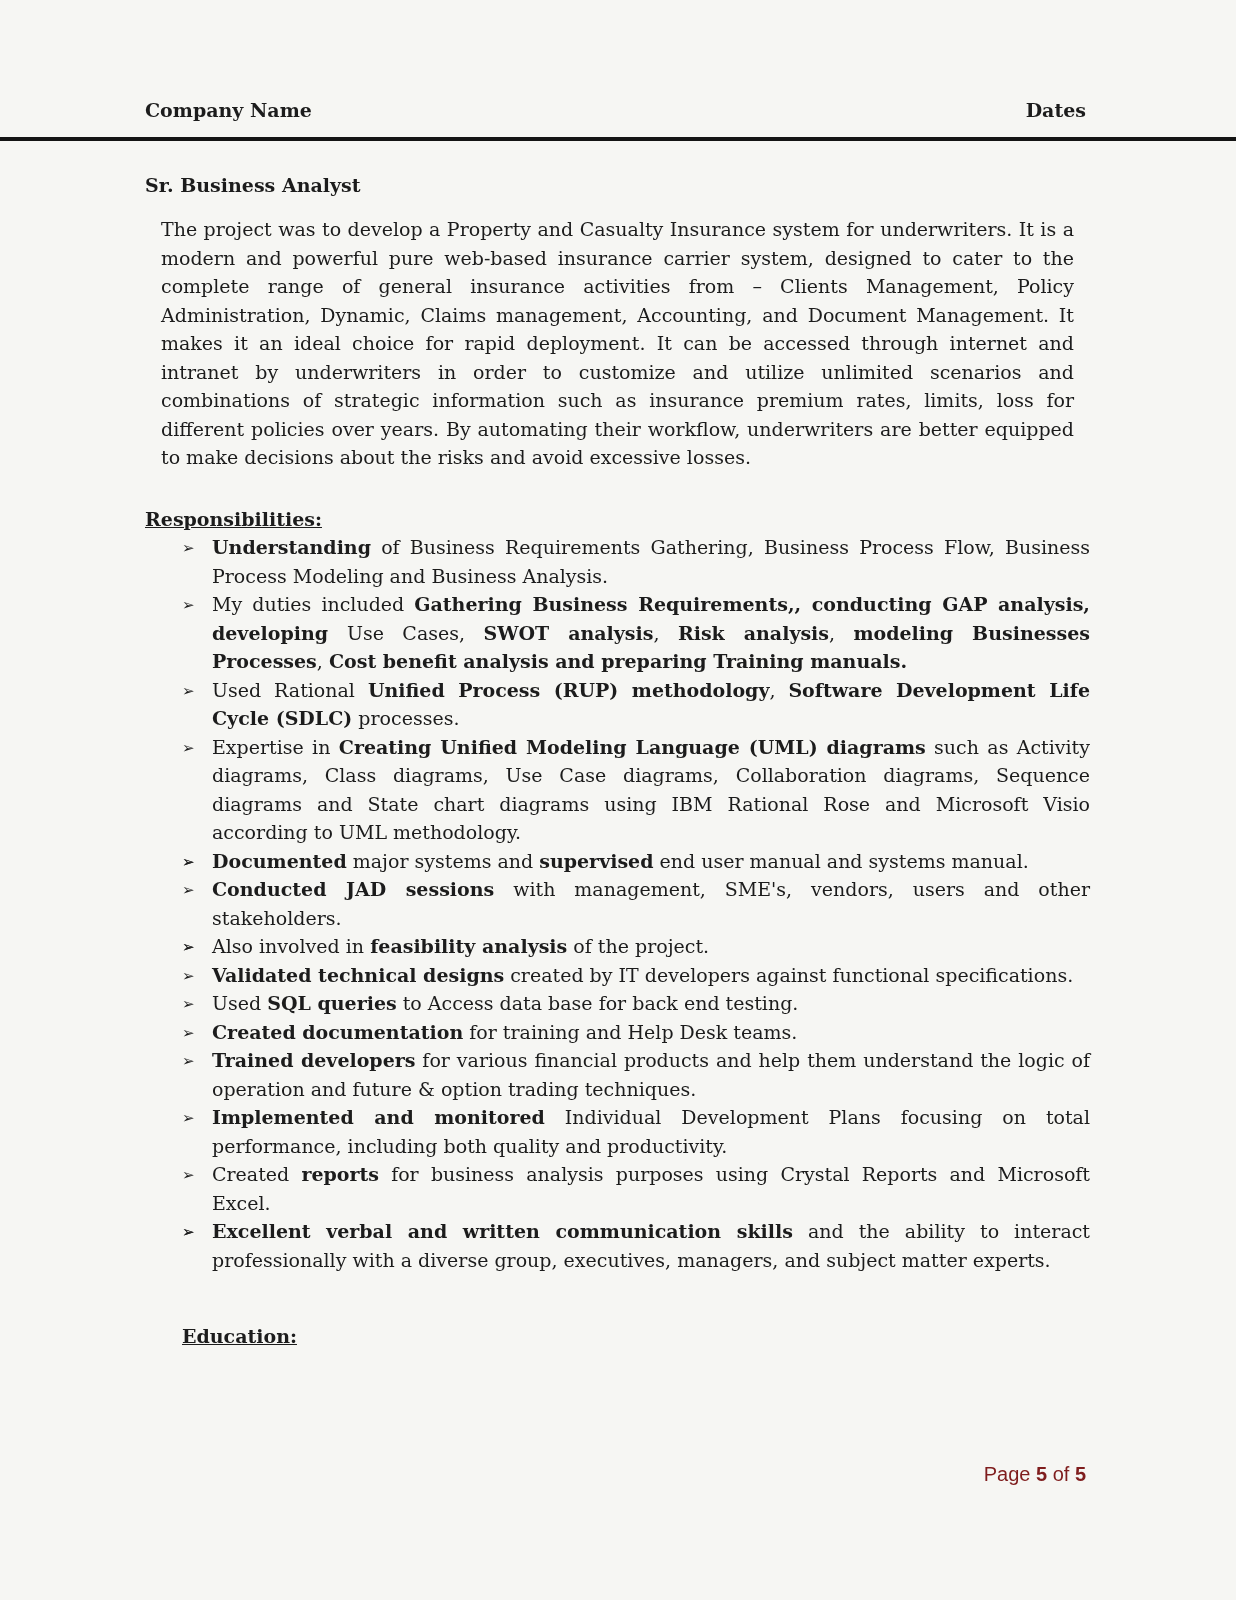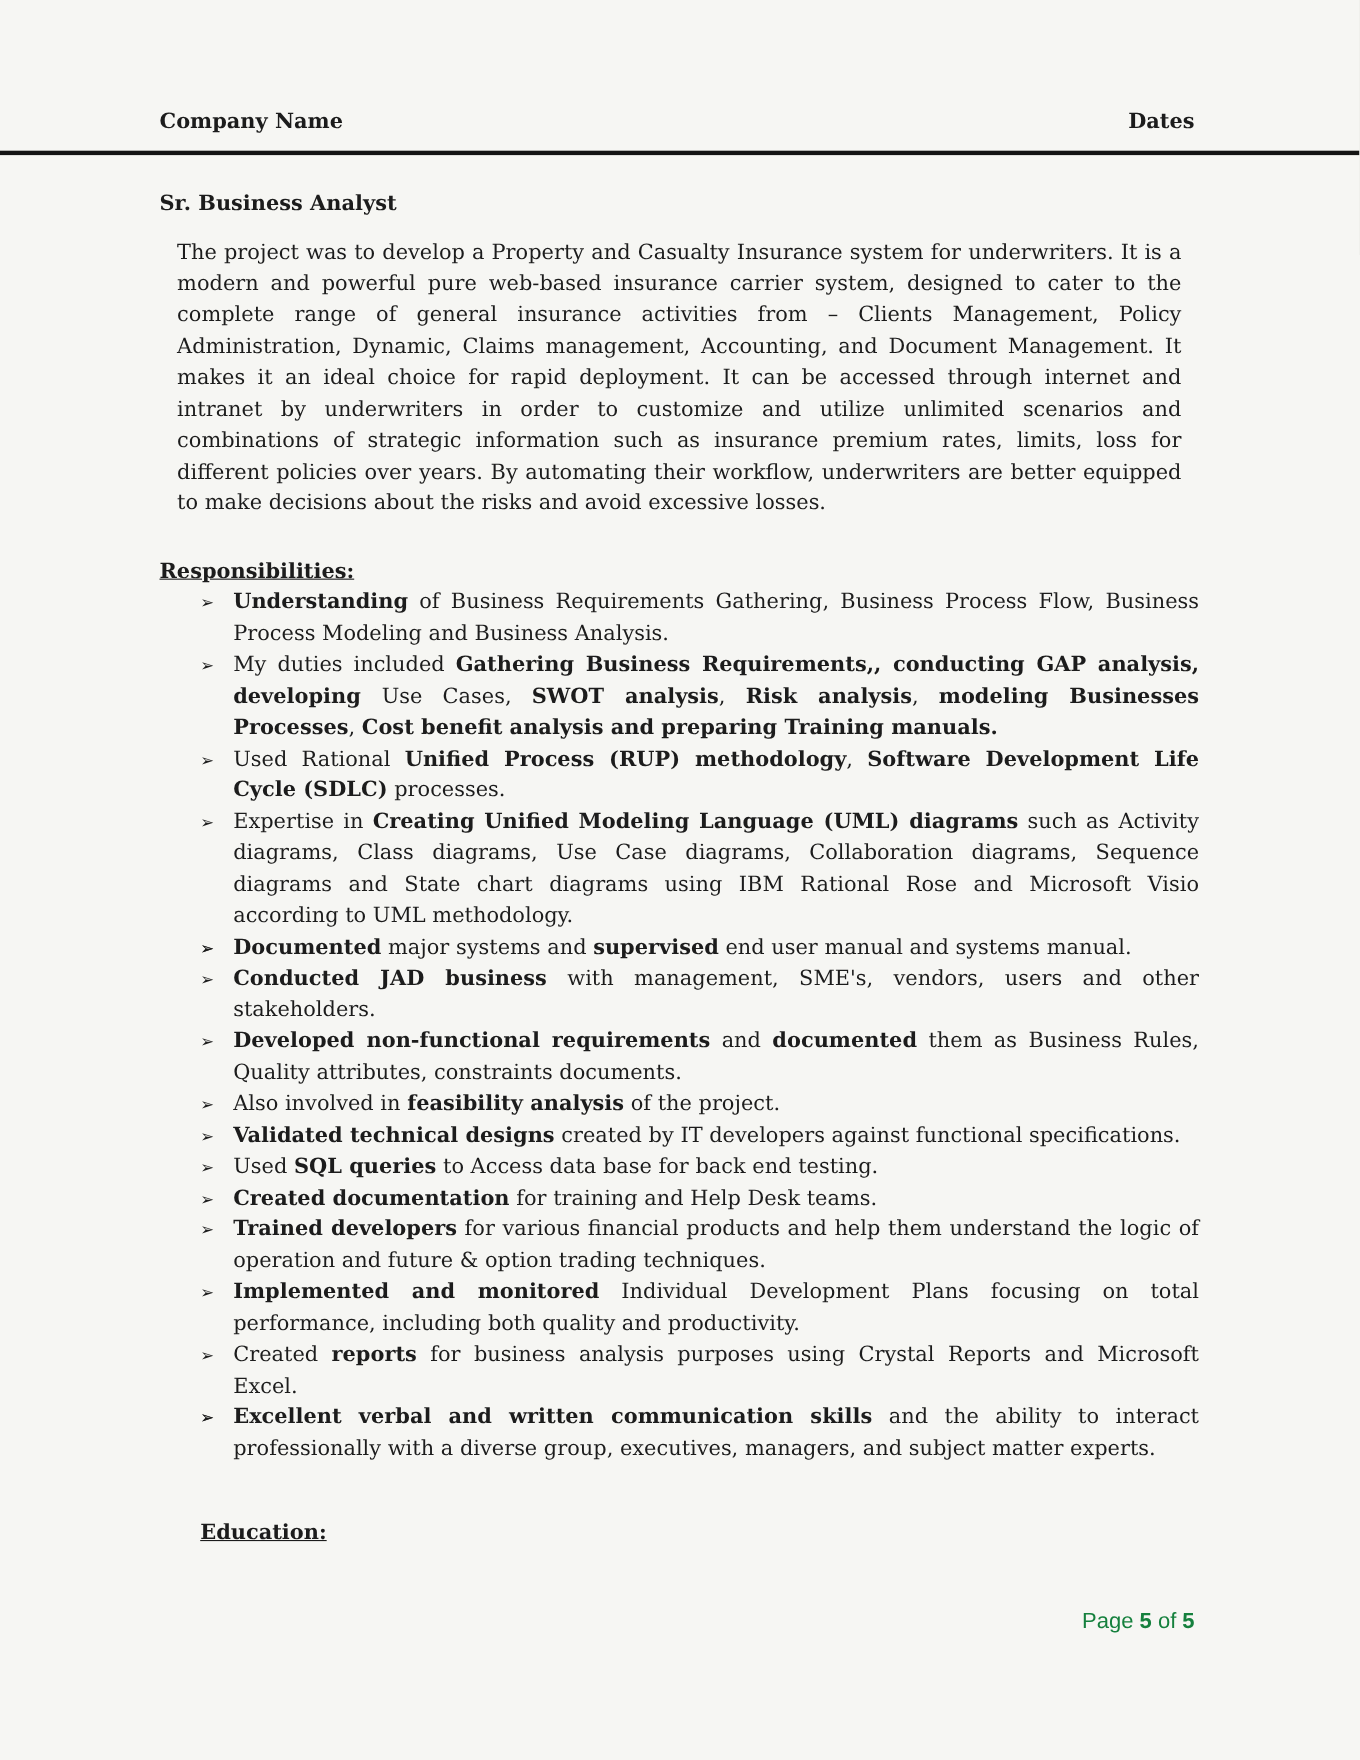--- a/index.html
+++ b/index.html
@@ -73,21 +73,21 @@
   .education-heading {
     margin: 48px 0 0 37px;
   }
   .b { font-weight: 700; }
   .doc-footer {
     position: absolute;
     top: 1460px;
     right: 150px;
     font-family: "Liberation Sans", sans-serif;
     font-size: 20px;
-    color: #15803d;
+    color: #7f1d1d;
     line-height: 28px;
   }
 </style>
 </head>
 <body>
 
 <div class="page">
 
   <header class="doc-header">
     <span>Company Name</span>
@@ -102,22 +102,22 @@
 
     <h2 class="section-heading"><span class="underlined">Responsibilities:</span></h2>
 
     <ul class="resp-list" id="resp-list">
         <li class="resp-item"><span class="marker">➢</span><span><span class="b">Understanding</span><span> of Business Requirements Gathering, Business Process Flow, Business Process Modeling and Business Analysis.</span></span></li>
         <li class="resp-item"><span class="marker">➢</span><span><span>My duties included </span><span class="b">Gathering Business Requirements,, conducting GAP analysis, developing </span><span>Use Cases, </span><span class="b">SWOT analysis</span><span>, </span><span class="b">Risk analysis</span><span>, </span><span class="b">modeling Businesses Processes</span><span>, </span><span class="b">Cost benefit analysis and preparing Training manuals.</span></span></li>
         <li class="resp-item"><span class="marker">➢</span><span><span>Used Rational </span><span class="b">Unified Process (RUP) methodology</span><span>, </span><span class="b">Software Development Life Cycle (SDLC)</span><span> processes.</span></span></li>
         <li class="resp-item"><span class="marker">➢</span><span><span>Expertise in </span><span class="b">Creating Unified Modeling Language (UML) diagrams</span><span> such as Activity diagrams, Class diagrams, Use Case diagrams, Collaboration diagrams, Sequence diagrams and State chart diagrams using IBM Rational Rose and Microsoft Visio according to UML methodology.</span></span></li>
         <li class="resp-item"><span class="marker">➢</span></li>
         <li class="resp-item"><span class="marker">➢</span><span><span class="b">Documented</span><span> major systems and </span><span class="b">supervised</span><span> end user manual and systems manual.</span></span></li>
-        <li class="resp-item"><span class="marker">➢</span><span><span class="b">Conducted JAD business</span><span> with management, SME's, vendors, users and other stakeholders.</span></span></li>
-        <li class="resp-item"><span class="marker">➢</span><span><span class="b">Developed non-functional requirements</span><span> and </span><span class="b">documented</span><span> them as Business Rules, Quality attributes, constraints documents.</span></span></li>
+        <li class="resp-item"><span class="marker">➢</span><span><span class="b">Conducted JAD sessions</span><span> with management, SME's, vendors, users and other stakeholders.</span></span></li>
+        <li class="resp-item"><span class="marker">➢</span></li>
         <li class="resp-item"><span class="marker">➢</span><span><span>Also involved in </span><span class="b">feasibility analysis</span><span> of the project.</span></span></li>
         <li class="resp-item"><span class="marker">➢</span><span><span class="b">Validated technical designs</span><span> created by IT developers against functional specifications.</span></span></li>
         <li class="resp-item"><span class="marker">➢</span><span><span>Used </span><span class="b">SQL queries</span><span> to Access data base for back end testing.</span></span></li>
         <li class="resp-item"><span class="marker">➢</span><span><span class="b">Created documentation</span><span> for training and Help Desk teams.</span></span></li>
         <li class="resp-item"><span class="marker">➢</span><span><span class="b">Trained developers</span><span> for various financial products and help them understand the logic of operation and future &amp; option trading techniques.</span></span></li>
         <li class="resp-item"><span class="marker">➢</span><span><span class="b">Implemented and monitored</span><span> Individual Development Plans focusing on total performance, including both quality and productivity.</span></span></li>
         <li class="resp-item"><span class="marker">➢</span><span><span>Created </span><span class="b">reports</span><span> for business analysis purposes using Crystal Reports and Microsoft Excel.</span></span></li>
         <li class="resp-item"><span class="marker">➢</span></li>
         <li class="resp-item"><span class="marker">➢</span><span><span class="b">Excellent verbal and written communication skills</span><span> and the ability to interact professionally with a diverse group, executives, managers, and subject matter experts.</span></span></li>
       </ul>

